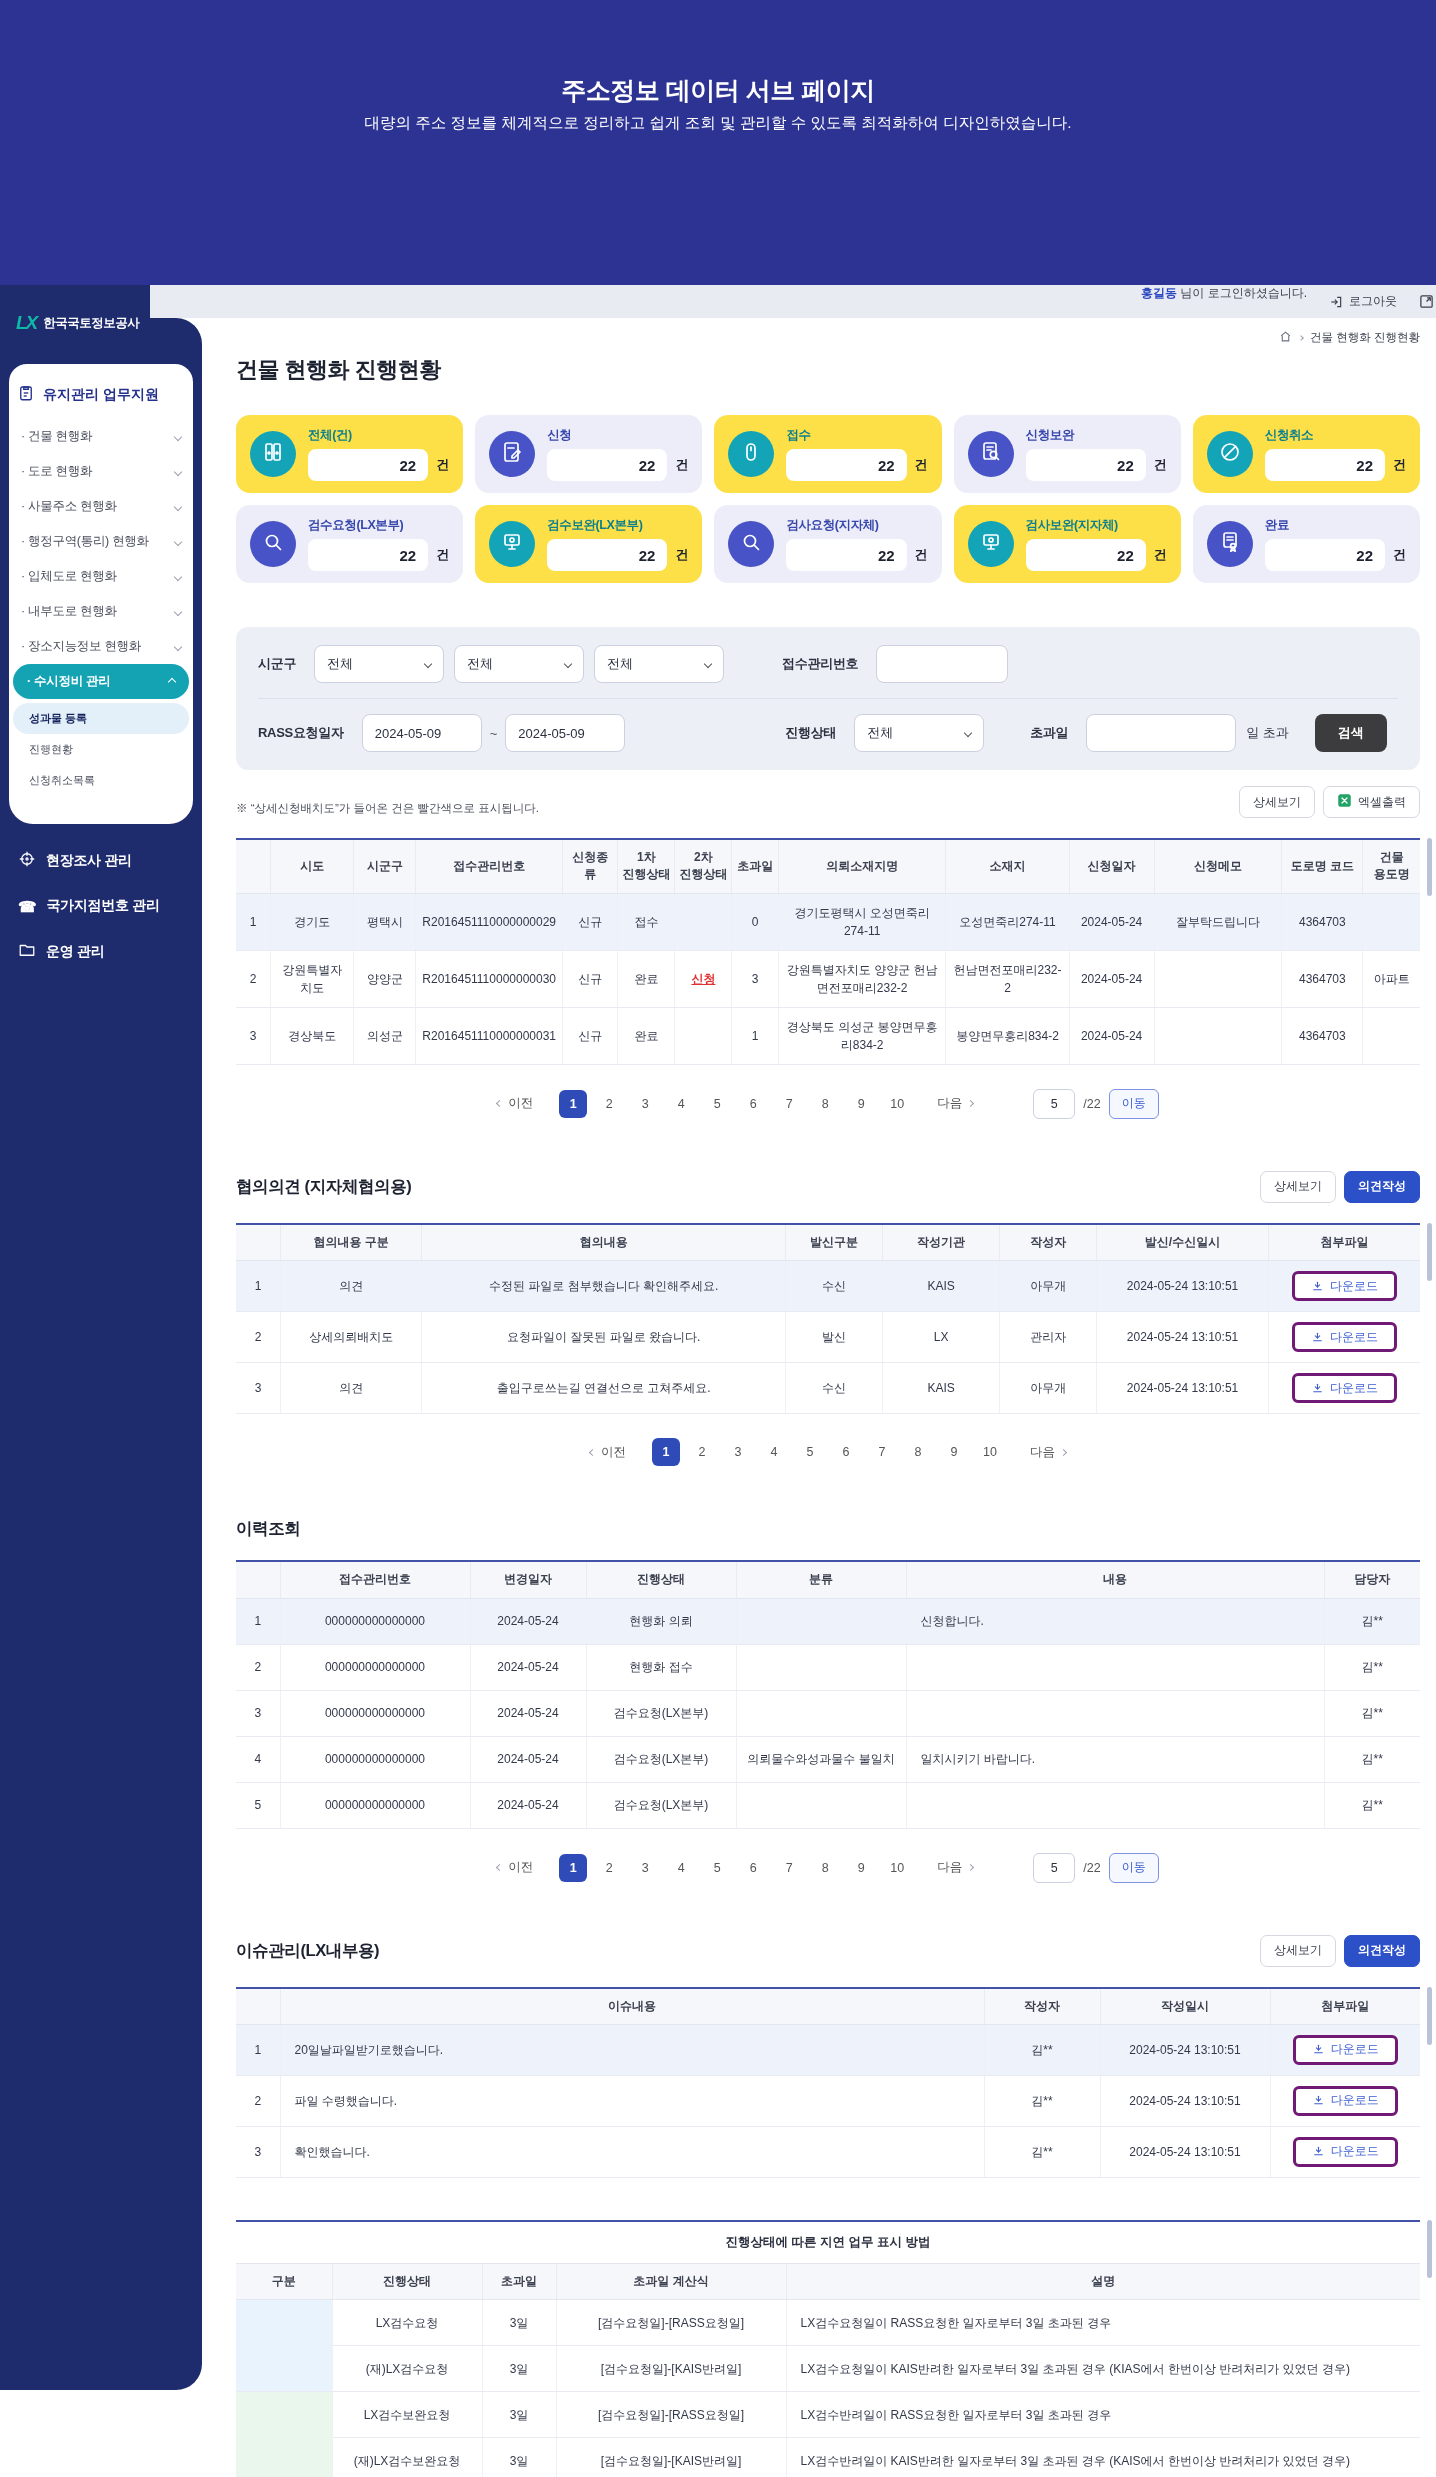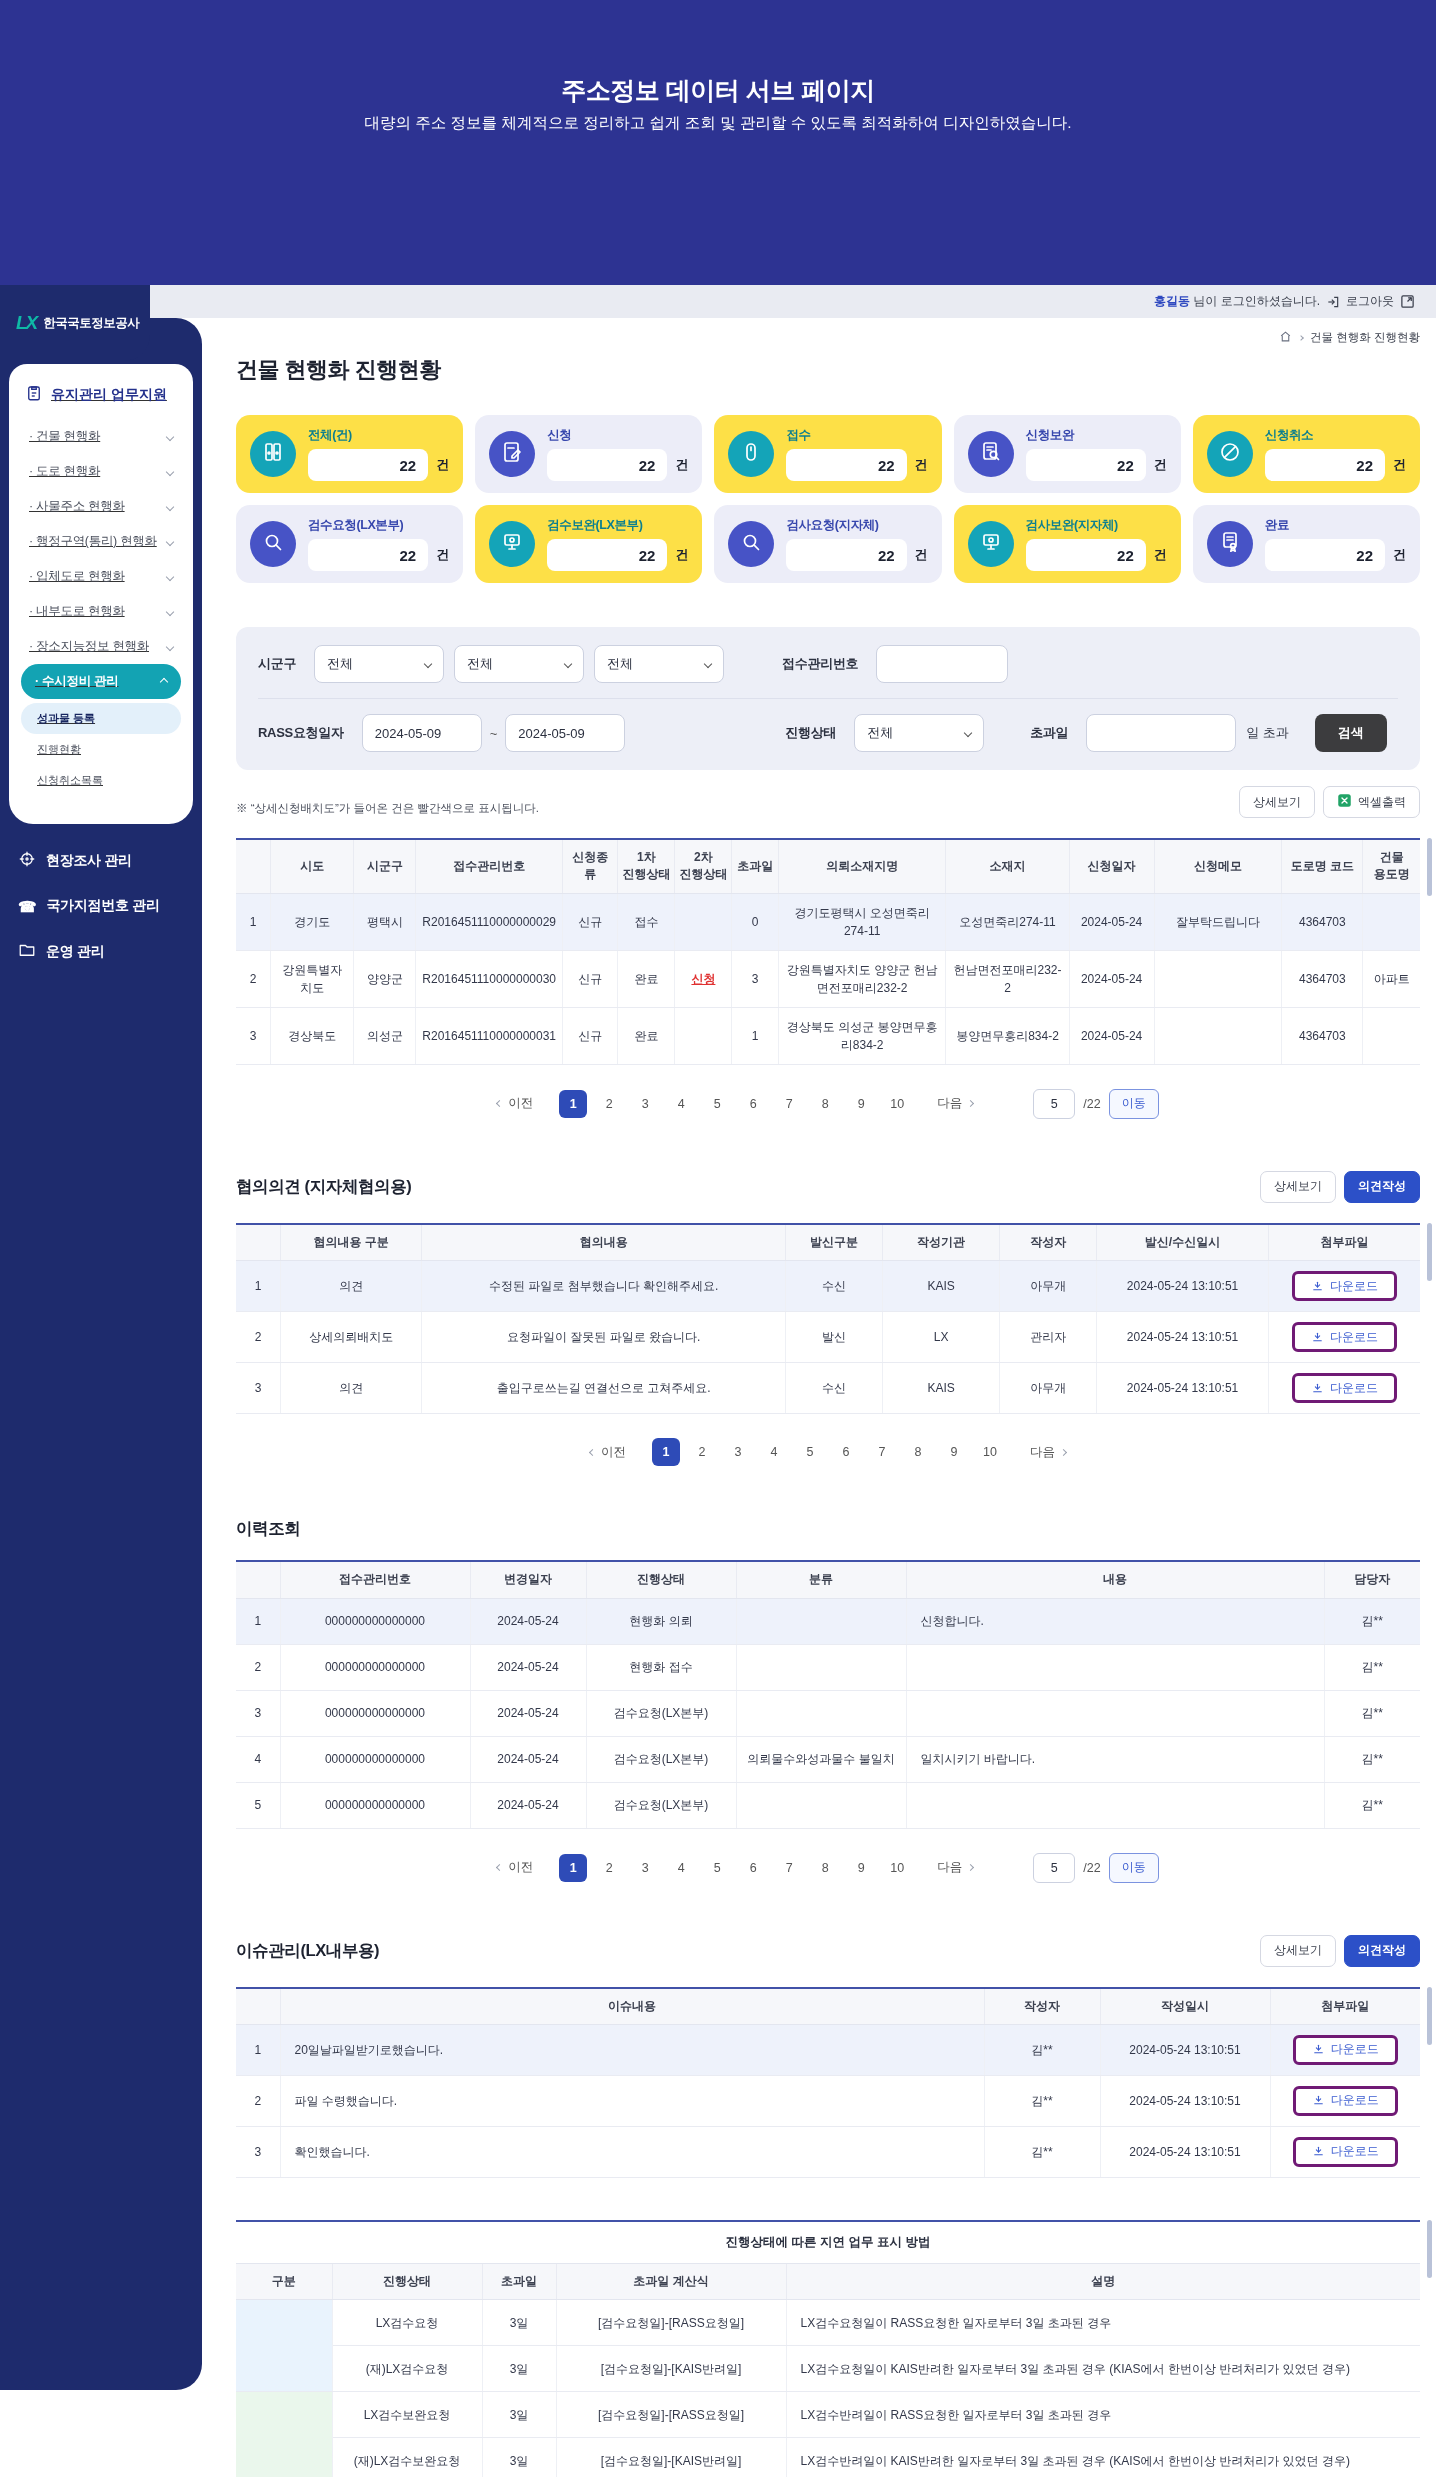--- a/index.html
+++ b/index.html
@@ -6,35 +6,35 @@
   html,body { width:1436px; }
   body { height:2477px; overflow:hidden; background:#fff; font-family:"Liberation Sans", sans-serif; color:#333; }
 
   
   .hero { height:285px; background:#2d3392; color:#fff; text-align:center; }
   .hero h1 { padding-top:74px; font-size:25px; letter-spacing:-0.5px; }
   .hero p { font-size:15.5px; line-height:31px; font-weight:300; }
   .hero .sub { margin-top:44px; }
 
   
-  .topbar { height:33px; background:#e9ebf2; display:flex; align-items:center; justify-content:flex-end; gap:6px; padding-right:21px; font-size:12px; color:#3a3f4c; }
+  .topbar { height:33px; background:#e9ebf2; display:flex; justify-content:flex-end; gap:22px; padding-right:2px; font-size:12px; color:#3a3f4c; }
   .topbar .uname { color:#2f49c0; font-weight:bold; }
   .iconbtn { display:flex; align-items:center; gap:6px; cursor:pointer; color:#3a3f4c; background:none; border:none; font-size:12px; font-family:inherit; }
   .topbar svg { display:block; }
 
   
   .app { position:relative; }
   .app-body { display:flex; align-items:flex-start; height:2159px; }
   .logo-block { position:absolute; top:0; left:0; width:150px; height:76px; background:#1e2b6d; border-bottom-right-radius:26px; display:flex; align-items:center; padding-left:16px; gap:7px; z-index:5; }
   .lx-mark { font-style:italic; font-weight:900; font-size:19px; color:#0fb9a6; letter-spacing:-2px; }
   .logo-block .logo-txt { color:#fff; font-size:12.5px; font-weight:bold; letter-spacing:-0.5px; }
 
   
   .sidebar { width:202px; min-width:202px; background:#1e2b6d; height:2072px; border-top-right-radius:26px; border-bottom-right-radius:26px; padding-top:46px; }
-  .menu-panel { background:#fff; margin:0 9px; border-radius:18px 18px 24px 24px; padding:16px 12px 22px;text-decoration:underline; }
+  .menu-panel { background:#fff; margin:0 9px; border-radius:18px 18px 24px 24px; padding:16px 4px 22px; }
   .menu-head { display:flex; align-items:center; gap:8px; color:#24318c; font-weight:bold; font-size:14px; padding:4px 4px 14px; }
   .menu-item { display:flex; align-items:center; justify-content:space-between; font-size:12.5px; color:#4a4f5c; padding:9px 8px; cursor:pointer; letter-spacing:-0.3px; }
   .menu-item.active { background:#13a3b3; color:#fff; font-weight:bold; border-radius:18px; padding:9px 14px; }
   .chev { width:6px; height:6px; border-right:1.4px solid #9aa0ae; border-bottom:1.4px solid #9aa0ae; display:inline-block; transform:rotate(45deg); }
   .menu-item.active .chev { border-color:#fff; transform:rotate(-135deg); }
   .submenu { padding:4px 0 6px; }
   .sub-item { font-size:11px; color:#4a4f5c; padding:8px 16px; cursor:pointer; }
   .sub-item.active { background:#e3f0fa; border-radius:17px; font-weight:bold; color:#17255f; }
   .side-bottom { padding:26px 18px; display:flex; flex-direction:column; gap:26px; }
   .side-bottom .b-item { color:#fff; font-size:14px; font-weight:bold; display:flex; gap:10px; align-items:center; cursor:pointer; letter-spacing:-0.3px; }

